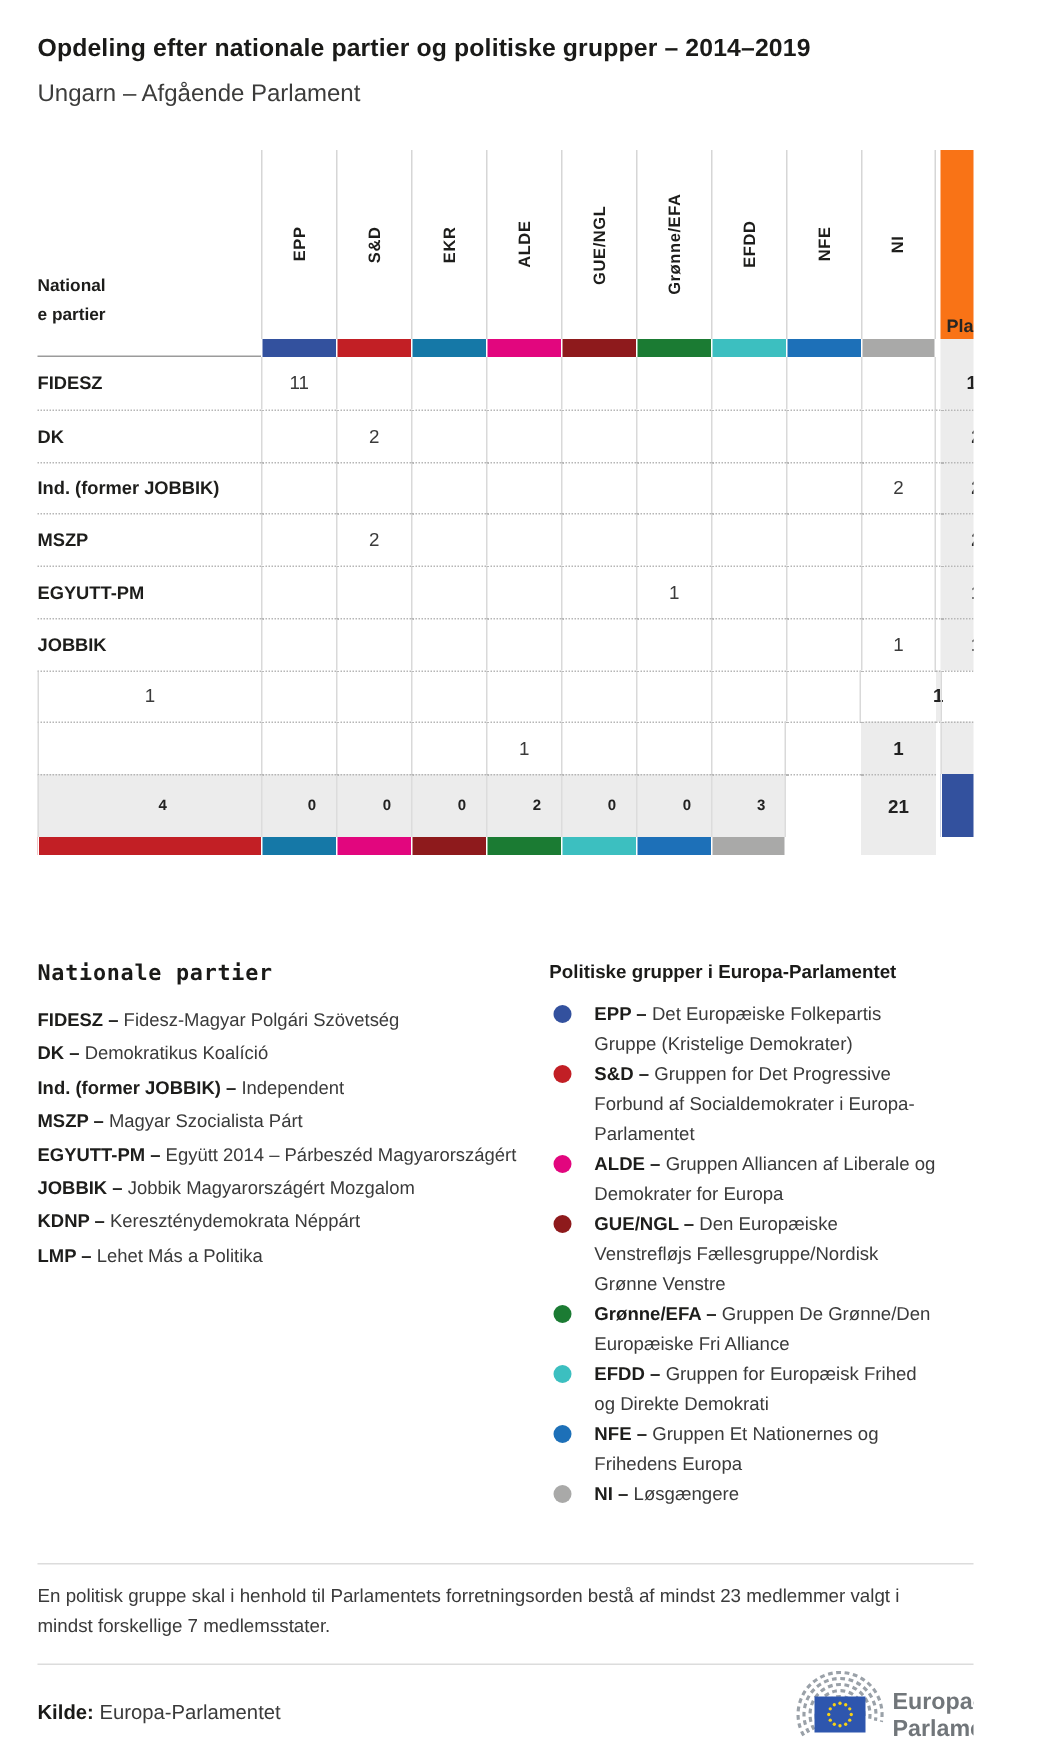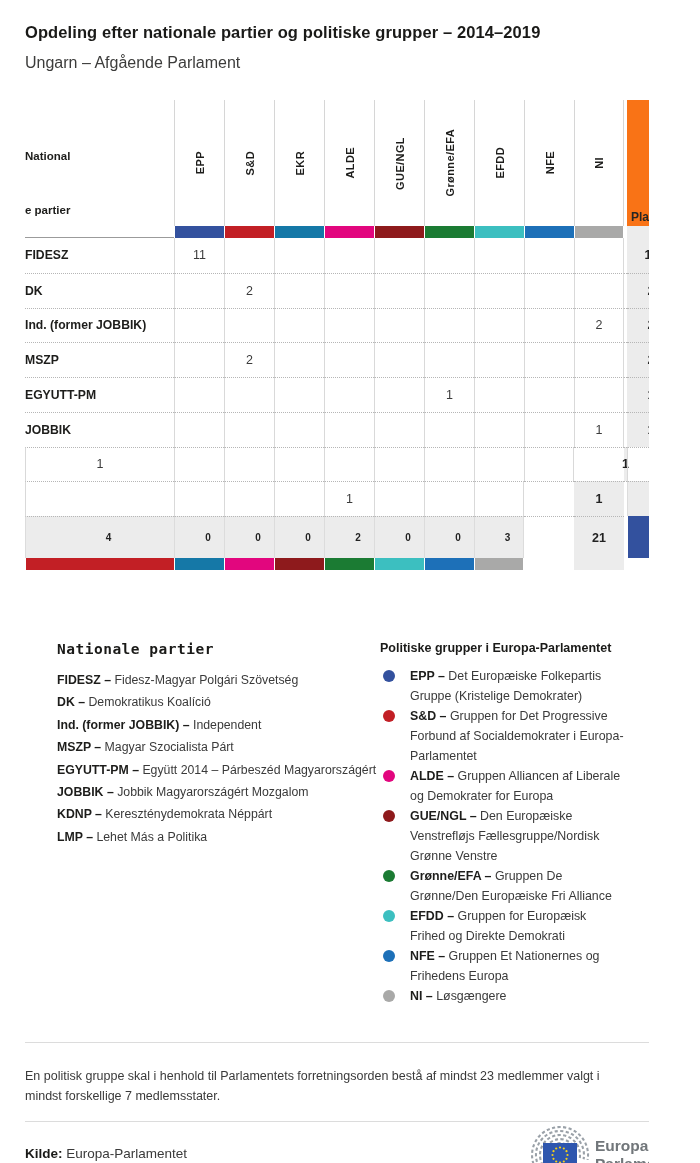--- a/index.html
+++ b/index.html
@@ -21,55 +21,55 @@
     width:650px;
   }
   .cell { position:relative; }
   .colhead { display:flex; align-items:center; justify-content:center; border-left:1px solid #d6d6d6; }
   .colhead span {
     writing-mode:vertical-rl; transform:rotate(180deg);
     font-size:11px; font-weight:700; letter-spacing:.4px; color:#1d1d1b; white-space:nowrap;
   }
   .colhead.last { border-right:1px solid #d6d6d6; }
   .corner { display:flex; flex-direction:column; justify-content:flex-end; padding-bottom:6px;
-            font-size:11.5px; font-weight:700; line-height:19px; color:#1d1d1b;gap:35px; }
+            font-size:11.5px; font-weight:700; line-height:19px; color:#1d1d1b; }
   .corner-underline { border-bottom:1px solid #9b9b9b; }
   .bar { border-left:1px solid #fff; }
   .bar.last { border-right:1px solid #fff; }
   .pladser-head { background:#f97316; display:flex; align-items:flex-end; padding:0 0 2px 4px;
                   font-size:12px; font-weight:700; color:#262624; }
   .pladser-fill { background:#ececec; }
   .rowlabel { display:flex; align-items:center; font-size:12.2px; font-weight:700; color:#1d1d1b; }
   .num { display:flex; align-items:center; justify-content:center; font-size:12.5px; color:#3b3b3b;
          border-left:1px solid #d9d9d9; }
   .num.last { border-right:1px solid #d9d9d9; }
   .total { display:flex; align-items:center; justify-content:center; font-size:10px; font-weight:700;
            color:#222; background:#ececec; border-left:1px solid #dcdcdc;padding-left:17px; }
   .total.last { border-right:1px solid #dcdcdc; }
   .pladser-val { background:#ececec; display:flex; align-items:center; justify-content:center;
                  font-size:12.5px; font-weight:700; color:#222; }
   .dt { border-top:1px dotted #b6b6b6; }
 
   
   .legend { display:flex; margin-top:71px; }
-  .legend-left { width:372px;margin-left:32px; }
+  .legend-left { width:372px; }
   .legend-right { width:281px; }
   .legend-left h3 { font-family:"DejaVu Sans Mono", monospace; font-size:14.5px; font-weight:700;
                     letter-spacing:.5px; color:#1a1a18; margin-bottom:12px; }
   .legend-right h3 { font-size:12.5px; font-weight:700; color:#1a1a18; margin-bottom:11px; }
   .nat-item { font-size:12.3px; line-height:22.4px; color:#3a3a3a; }
   .nat-item strong { color:#1d1d1b; }
   .grp-item { position:relative; padding-left:30px; font-size:12.4px; line-height:20px; color:#3a3a3a; }
   .grp-item strong { color:#1d1d1b; }
   .grp-item .dot { position:absolute; left:3px; top:4px; width:12px; height:12px; border-radius:50%; }
 
   
   .rule { border:none; border-top:1px solid #dcdcdc; width:650px; }
   .rule-1 { margin-top:36px; }
-  .footnote { margin-top:24px; font-size:12.5px; line-height:19.5px; color:#3a3a3a; max-width:648px; }
+  .footnote { margin-top:12px; font-size:12.5px; line-height:19.5px; color:#3a3a3a; max-width:648px; }
   .rule-2 { margin-top:15px; }
   .source-row { margin-top:4px; display:flex; align-items:center; justify-content:space-between; width:650px; }
   .source-text { font-size:13.5px; color:#3a3a3a; }
   .source-text strong { color:#1a1a18; }
 </style>
 </head>
 <body>
 
 <div class="page">
 

